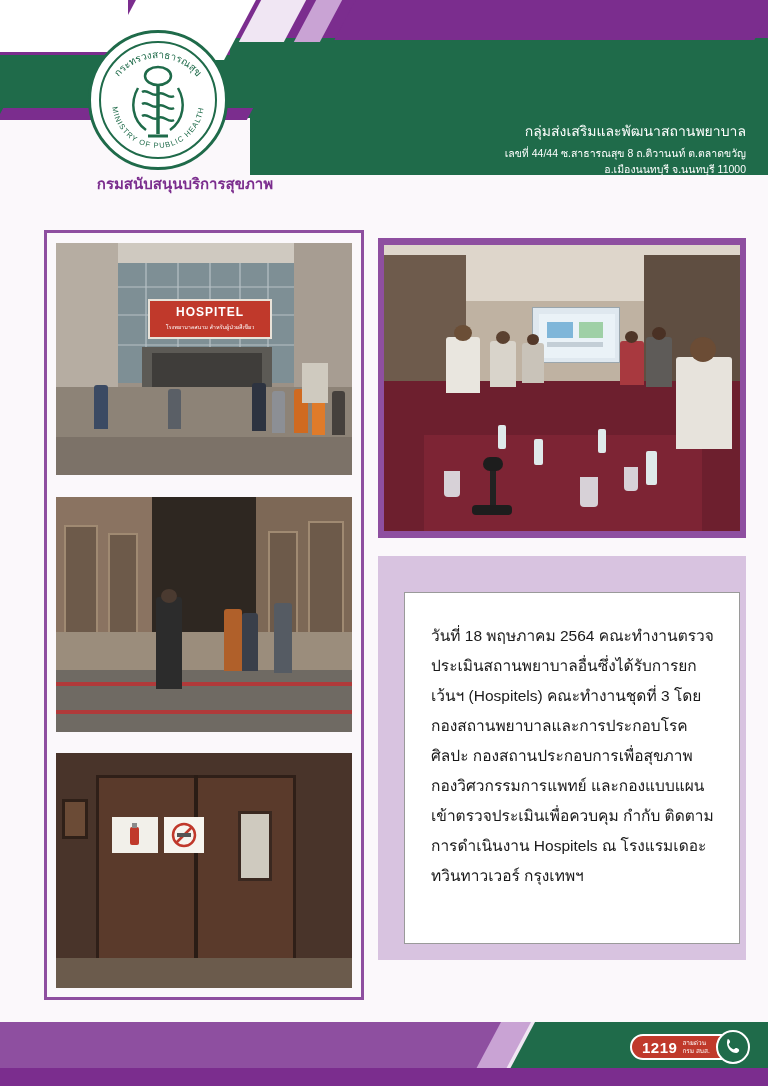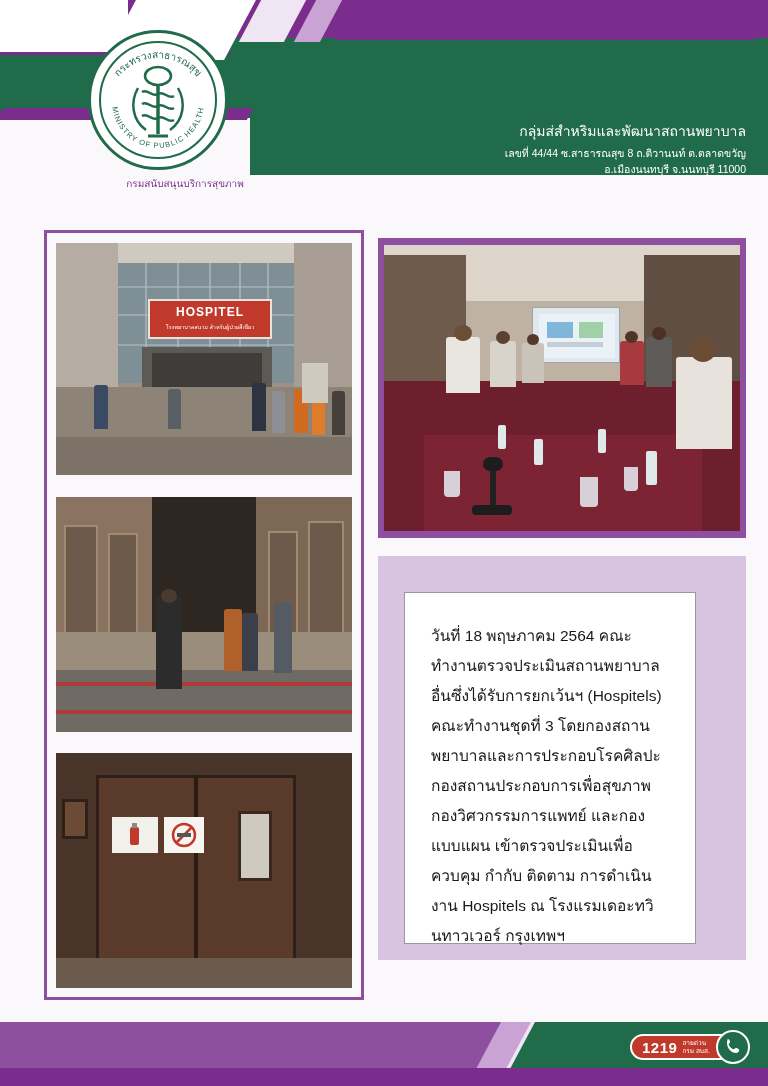--- a/index.html
+++ b/index.html
@@ -154,22 +154,22 @@
   }
   .logo-sub {
     position: absolute;
     left: 60px;
     top: 176px;
     width: 250px;
     text-align: center;
   }
   .logo-sub .th {
     color: #7b2d8e;
-    font-size: 10px;
-    font-weight: normal;
+    font-size: 15px;
+    font-weight: bold;
     line-height: 15px;
   }
   .logo-sub .en {
     color: #c0392b;
     font-size: 11.5px;
     font-weight: bold;
     line-height: 14px;
   }
 
   .hdr-title {
@@ -299,21 +299,21 @@
     left: 378px;
     top: 556px;
     width: 368px;
     height: 404px;
     background: #d8c3e0;
   }
   .text-card {
     position: absolute;
     left: 404px;
     top: 592px;
-    width: 292px;
+    width: 336px;
     height: 352px;
     background: #ffffff;
     border: 1px solid #9a9a9a;
     box-sizing: border-box;
     padding: 28px 22px 0 26px;
   }
   .text-card p {
     margin: 0;
     color: #1a1a1a;
     font-size: 15.5px;
@@ -422,21 +422,21 @@
     <div class="hdr-green-top"></div>
     <div class="hdr-diag4"></div>
     <div class="hdr-white-left"></div>
     <div class="hdr-diag1"></div>
     <div class="hdr-diag2"></div>
     <div class="hdr-diag3"></div>
     <div class="hdr-green-strip-l"></div>
     <div class="hdr-white-low"></div>
     <div class="hdr-purple-strip"></div>
 
-    <div class="hdr-sub">กลุ่มส่สำหริมและพัฒนาสถานพยาบาล</div>
+    <div class="hdr-sub">กลุ่มส่งเสริมและพัฒนาสถานพยาบาล</div>
     <div class="hdr-addr1">เลขที่ 44/44 ซ.สาธารณสุข 8 ถ.ติวานนท์ ต.ตลาดขวัญ</div>
     <div class="hdr-addr2">อ.เมืองนนทบุรี จ.นนทบุรี 11000</div>
   </div>
 
   <div class="logo-wrap">
     <div class="logo-circle"></div>
     <div class="logo-inner"></div>
     <svg class="logo-arc-text" viewBox="0 0 140 140">
       <defs>
         <path id="arcTop" d="M 20,78 A 50,50 0 0 1 120,78"></path>

